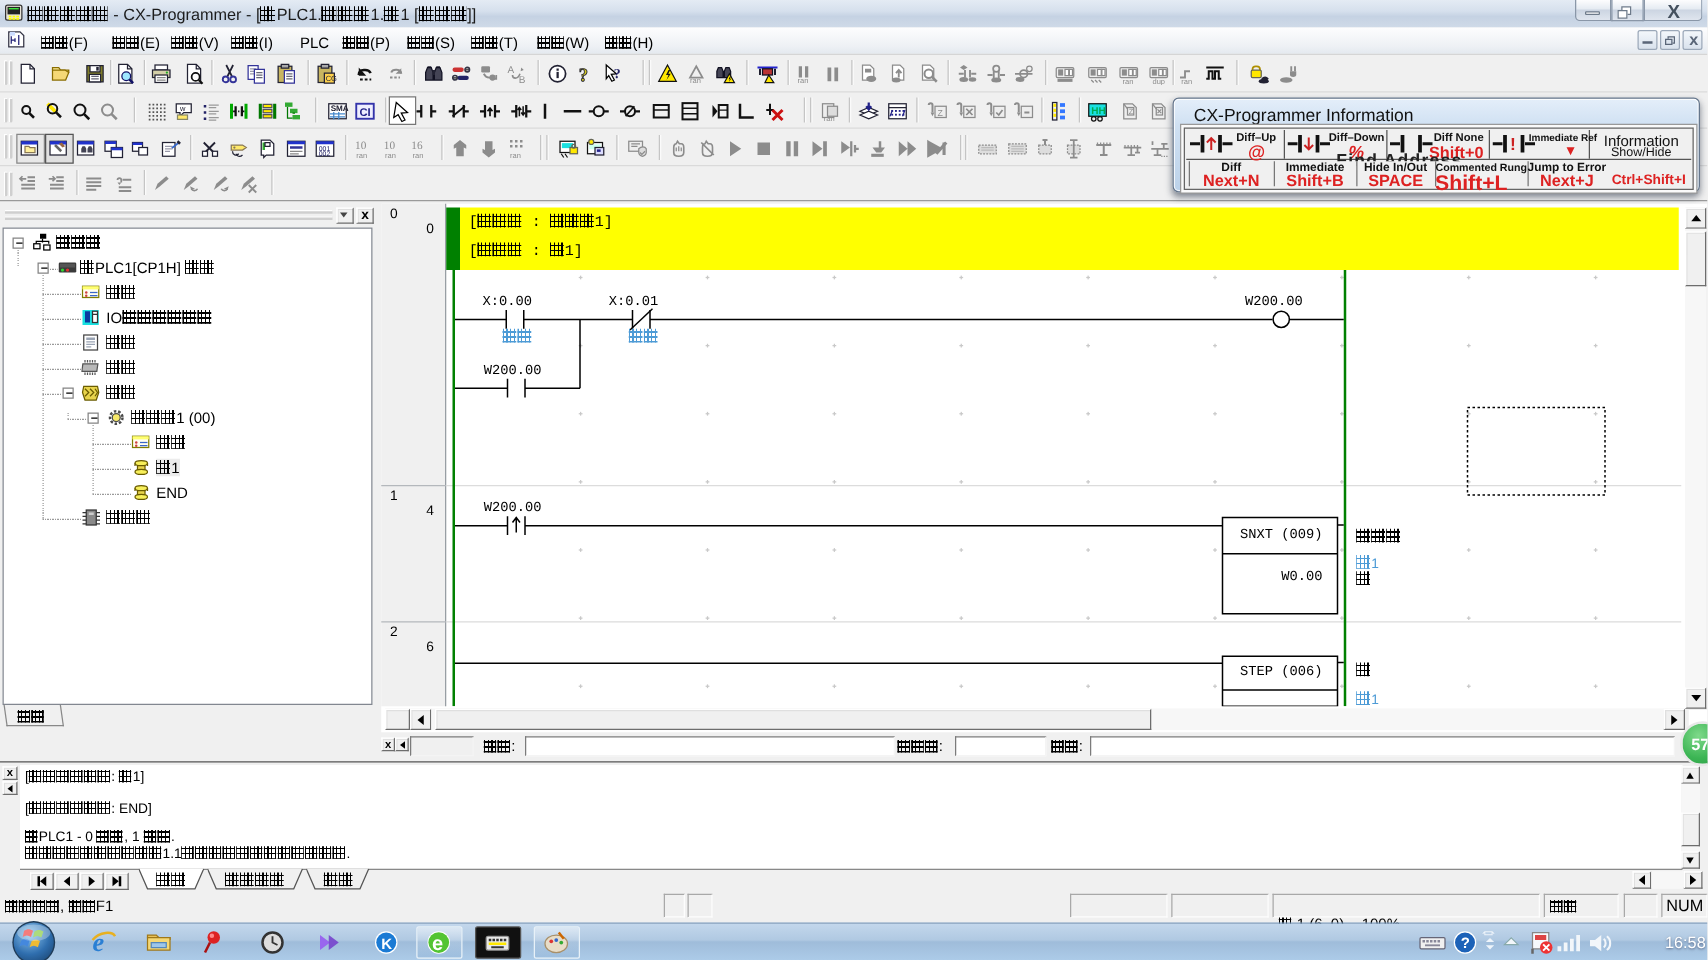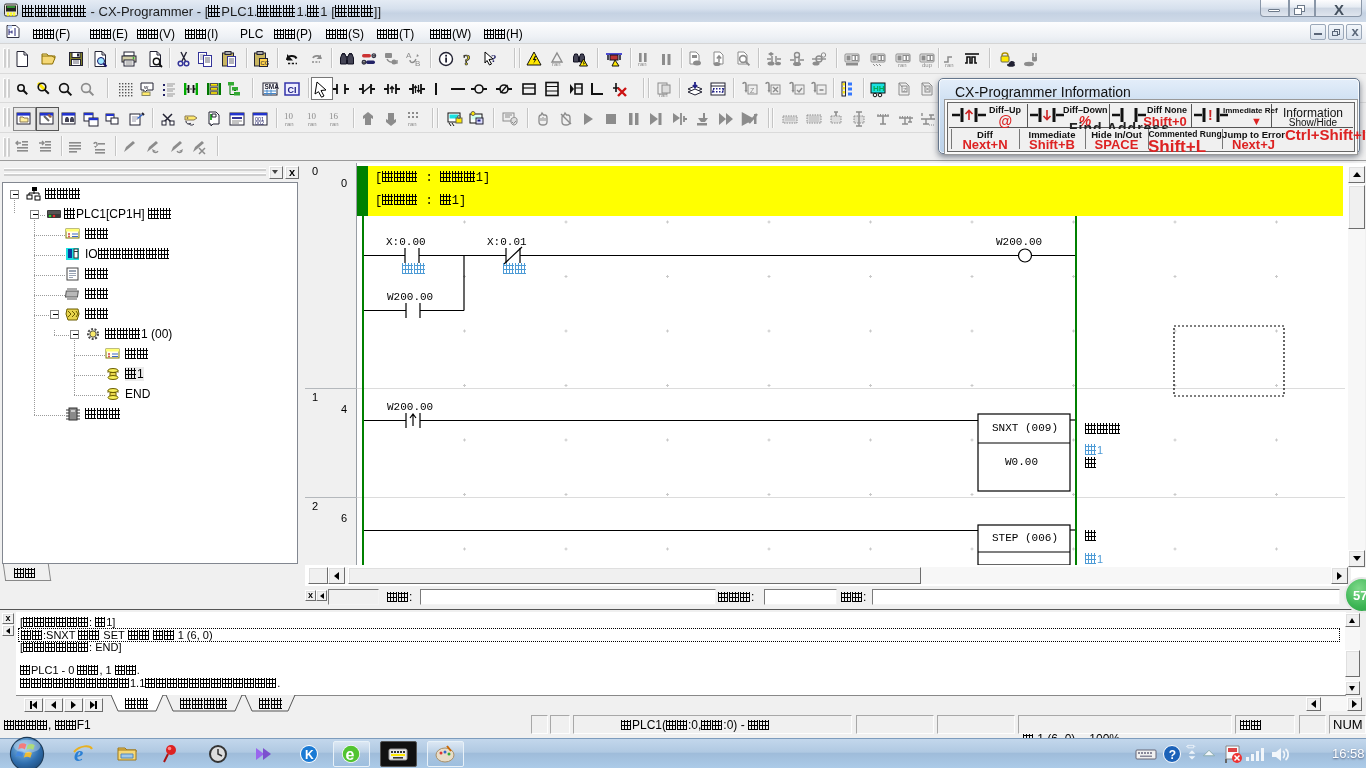--- a/index.html
+++ b/index.html
@@ -1416,21 +1416,21 @@
  </svg>
 
  <div class="ab lmono" style="left:81px;top:73px">X:0.00</div>
  <div class="ab lmono" style="left:182px;top:73px">X:0.01</div>
  <div class="ab lmono" style="left:691px;top:73px">W200.00</div>
  <div class="ab lmono" style="left:82px;top:128px">W200.00</div>
  <div class="ab lmono" style="left:82px;top:238px">W200.00</div>
  <div class="ab" style="left:97px;top:99px"><span class="kb s11"></span><span class="kb s11"></span></div>
  <div class="ab" style="left:198px;top:99px"><span class="kb s11"></span><span class="kb s11"></span></div>
  <div class="ab lmono" style="left:687px;top:259px">SNXT (009)</div>
- <div class="ab lmono" style="left:700px;top:293px">W0.00</div>
+ <div class="ab lmono" style="left:720px;top:293px">W0.00</div>
  <div class="ab lmono" style="left:687px;top:369px">STEP (006)</div>
  <div class="ab" style="left:780px;top:259px"><span class="k s11"></span><span class="k s11"></span><span class="k s11"></span></div>
  <div class="ab" style="left:780px;top:280px"><span class="kb s11"></span><span style="color:#4d9bd6;font-size:11px">1</span></div>
  <div class="ab" style="left:780px;top:293px"><span class="k s11"></span></div>
  <div class="ab" style="left:780px;top:366px"><span class="k s11"></span></div>
  <div class="ab" style="left:780px;top:389px"><span class="kb s11"></span><span style="color:#4d9bd6;font-size:11px">1</span></div>
 
  <div class="ab" style="left:3px;top:404px;width:1043px;height:17px;background:#f0f0f0">
   <div class="ab sbtn" style="left:0;top:0;width:20px;height:17px"></div>
   <div class="ab sbtn" style="left:20px;top:0;width:17px;height:17px"></div>
@@ -1465,21 +1465,20 @@
  <div class="afield" style="left:872px;width:468px"></div>
 </div>
 
 <div class="ab" id="output">
  <div class="ab sbtn" style="left:2px;top:3px;width:12px;height:11px;font-size:9px;font-weight:bold;line-height:9px;text-align:center">x</div>
  <div class="ab sbtn" style="left:2px;top:15px;width:12px;height:11px">
       <span style="position:absolute;left:3px;top:2px;width:0;height:0;border:3px solid transparent;border-right:4px solid #000;border-left:none"></span>
     </div>
  <div class="ab" id="outtext">
       <div class="oline" style="top:4px">[<span class="k"></span><span class="k"></span><span class="k"></span><span class="k"></span><span class="k"></span><span class="k"></span>: <span class="k"></span>1]</div>
-      <div class="oline" style="top:16px;border:1px dotted #000;left:2px;padding:0 2px;width:1322px"><span class="k"></span><span class="k"></span>:SNXT <span class="k"></span><span class="k"></span> SET <span class="k"></span><span class="k"></span> <span class="k"></span><span class="k"></span> 1 (6, 0)</div>
       <div class="oline" style="top:29px">[<span class="k"></span><span class="k"></span><span class="k"></span><span class="k"></span><span class="k"></span><span class="k"></span>: END]</div>
       <div class="oline" style="top:52px"><span class="k"></span>PLC1 - 0 <span class="k"></span><span class="k"></span>, 1 <span class="k"></span><span class="k"></span>.</div>
       <div class="oline" style="top:65px"><span class="k"></span><span class="k"></span><span class="k"></span><span class="k"></span><span class="k"></span><span class="k"></span><span class="k"></span><span class="k"></span><span class="k"></span><span class="k"></span>1.1<span class="k"></span><span class="k"></span><span class="k"></span><span class="k"></span><span class="k"></span><span class="k"></span><span class="k"></span><span class="k"></span><span class="k"></span><span class="k"></span><span class="k"></span><span class="k"></span>.</div>
     </div>
  <div class="ab" id="outtabs" style="left:16px;top:85px;width:1330px;height:18px;background:#f0f0f0">
       <div class="ab sbtn" style="left:8px;top:3px;width:19px;height:14px;text-align:center;line-height:11px"><span style="display:inline-block;width:2px;height:8px;background:#000;vertical-align:-1px"></span><span style="display:inline-block;width:0;height:0;border:4px solid transparent;border-right:5px solid #000;border-left:none;vertical-align:-1px"></span></div>
       <div class="ab sbtn" style="left:28px;top:3px;width:19px;height:14px;text-align:center;line-height:11px"><span style="display:inline-block;width:0;height:0;border:4px solid transparent;border-right:5px solid #000;border-left:none;vertical-align:-1px"></span></div>
       <div class="ab sbtn" style="left:48px;top:3px;width:19px;height:14px;text-align:center;line-height:11px"><span style="display:inline-block;width:0;height:0;border:4px solid transparent;border-left:5px solid #000;border-right:none;vertical-align:-1px"></span></div>
       <div class="ab sbtn" style="left:68px;top:3px;width:19px;height:14px;text-align:center;line-height:11px"><span style="display:inline-block;width:0;height:0;border:4px solid transparent;border-left:5px solid #000;border-right:none;vertical-align:-1px"></span><span style="display:inline-block;width:2px;height:8px;background:#000;vertical-align:-1px"></span></div>
       <div class="ab" style="left:0;top:0;width:1330px;height:1px;background:#888"></div>
@@ -1511,23 +1510,20 @@
       <div class="ab sthumb" style="left:0;top:37px;width:15px;height:27px"></div>
       <div class="ab sbtn" style="left:0;top:68px;width:15px;height:14px"></div>
       <div class="ab" style="left:4px;top:73px;width:0;height:0;border:3.5px solid transparent;border-top:5px solid #000;border-bottom:none"></div>
     </div>
   </div>
 
 <div class="ab" id="statusbar">
  <div class="ab" style="left:4px;top:6px"><span class="k"></span><span class="k"></span><span class="k"></span><span class="k"></span>, <span class="k"></span><span class="k"></span>F1</div>
  <div class="spanel" style="left:531px;width:17px"></div>
  <div class="spanel" style="left:550px;width:20px"></div>
- <div class="spanel" style="left:573px;width:279px">
-      <span style="position:absolute;left:47px;top:2px;white-space:nowrap"><span class="k"></span>PLC1(<span class="k"></span><span class="k"></span>:0,<span class="k"></span><span class="k"></span>:0) - <span class="k"></span><span class="k"></span></span>
-    </div>
  <div class="spanel" style="left:856px;width:78px"></div>
  <div class="spanel" style="left:937px;width:78px"></div>
  <div class="spanel" style="left:1018px;width:214px">
       <span style="position:absolute;left:4px;top:16px;white-space:nowrap"><span class="k"></span> 1 (6, 0)&nbsp; - 100%</span>
     </div>
  <div class="spanel" style="left:1235px;width:60px">
       <span style="position:absolute;left:4px;top:2px"><span class="k"></span><span class="k"></span></span>
     </div>
  <div class="spanel" style="left:1299px;width:27px"></div>
  <div class="spanel" style="left:1329px;width:37px;font-size:13px">
@@ -1705,14 +1701,14 @@
     <div class="ab" style="left:80px;top:58px;width:66px;text-align:center;font-size:13px;font-weight:bold;color:#d22;white-space:nowrap">Shift+B</div>
     <div class="ab" style="left:146px;top:50px;width:63px;height:20px;background:#f0f0f0;border-left:1px solid #777"></div>
     <div class="ab" style="left:146px;top:50px;width:63px;text-align:center;font-size:9.5px;font-weight:bold;color:#111;white-space:nowrap">Hide In/Out</div>
     <div class="ab" style="left:146px;top:58px;width:63px;text-align:center;font-size:13px;font-weight:bold;color:#d22;white-space:nowrap">SPACE</div>
     <div class="ab" style="left:209px;top:50px;width:74px;height:20px;background:#f0f0f0;border-left:1px solid #777"></div>
     <div class="ab" style="left:209px;top:50px;width:74px;text-align:center;font-size:8.5px;font-weight:bold;color:#111;white-space:nowrap">Commented Rung</div>
     <div class="ab" style="left:209px;top:58px;width:74px;text-align:left;font-size:17px;font-weight:bold;color:#d22;white-space:nowrap">Shift+L</div>
     <div class="ab" style="left:283px;top:50px;width:63px;height:20px;background:#f0f0f0;border-left:1px solid #777"></div>
     <div class="ab" style="left:283px;top:50px;width:63px;text-align:center;font-size:9.5px;font-weight:bold;color:#111;white-space:nowrap">Jump to Error</div>
     <div class="ab" style="left:283px;top:58px;width:63px;text-align:center;font-size:13px;font-weight:bold;color:#d22;white-space:nowrap">Next+J</div>
-    <div class="ab" style="left:346px;top:47px;width:68px;text-align:left;font-size:15px;font-weight:bold;color:#d22;white-space:nowrap">Ctrl+Shift+I</div>
+    <div class="ab" style="left:346px;top:59px;width:68px;text-align:center;font-size:11px;font-weight:bold;color:#d22;white-space:nowrap">Ctrl+Shift+I</div>
   </div>
 
 </body></html>

